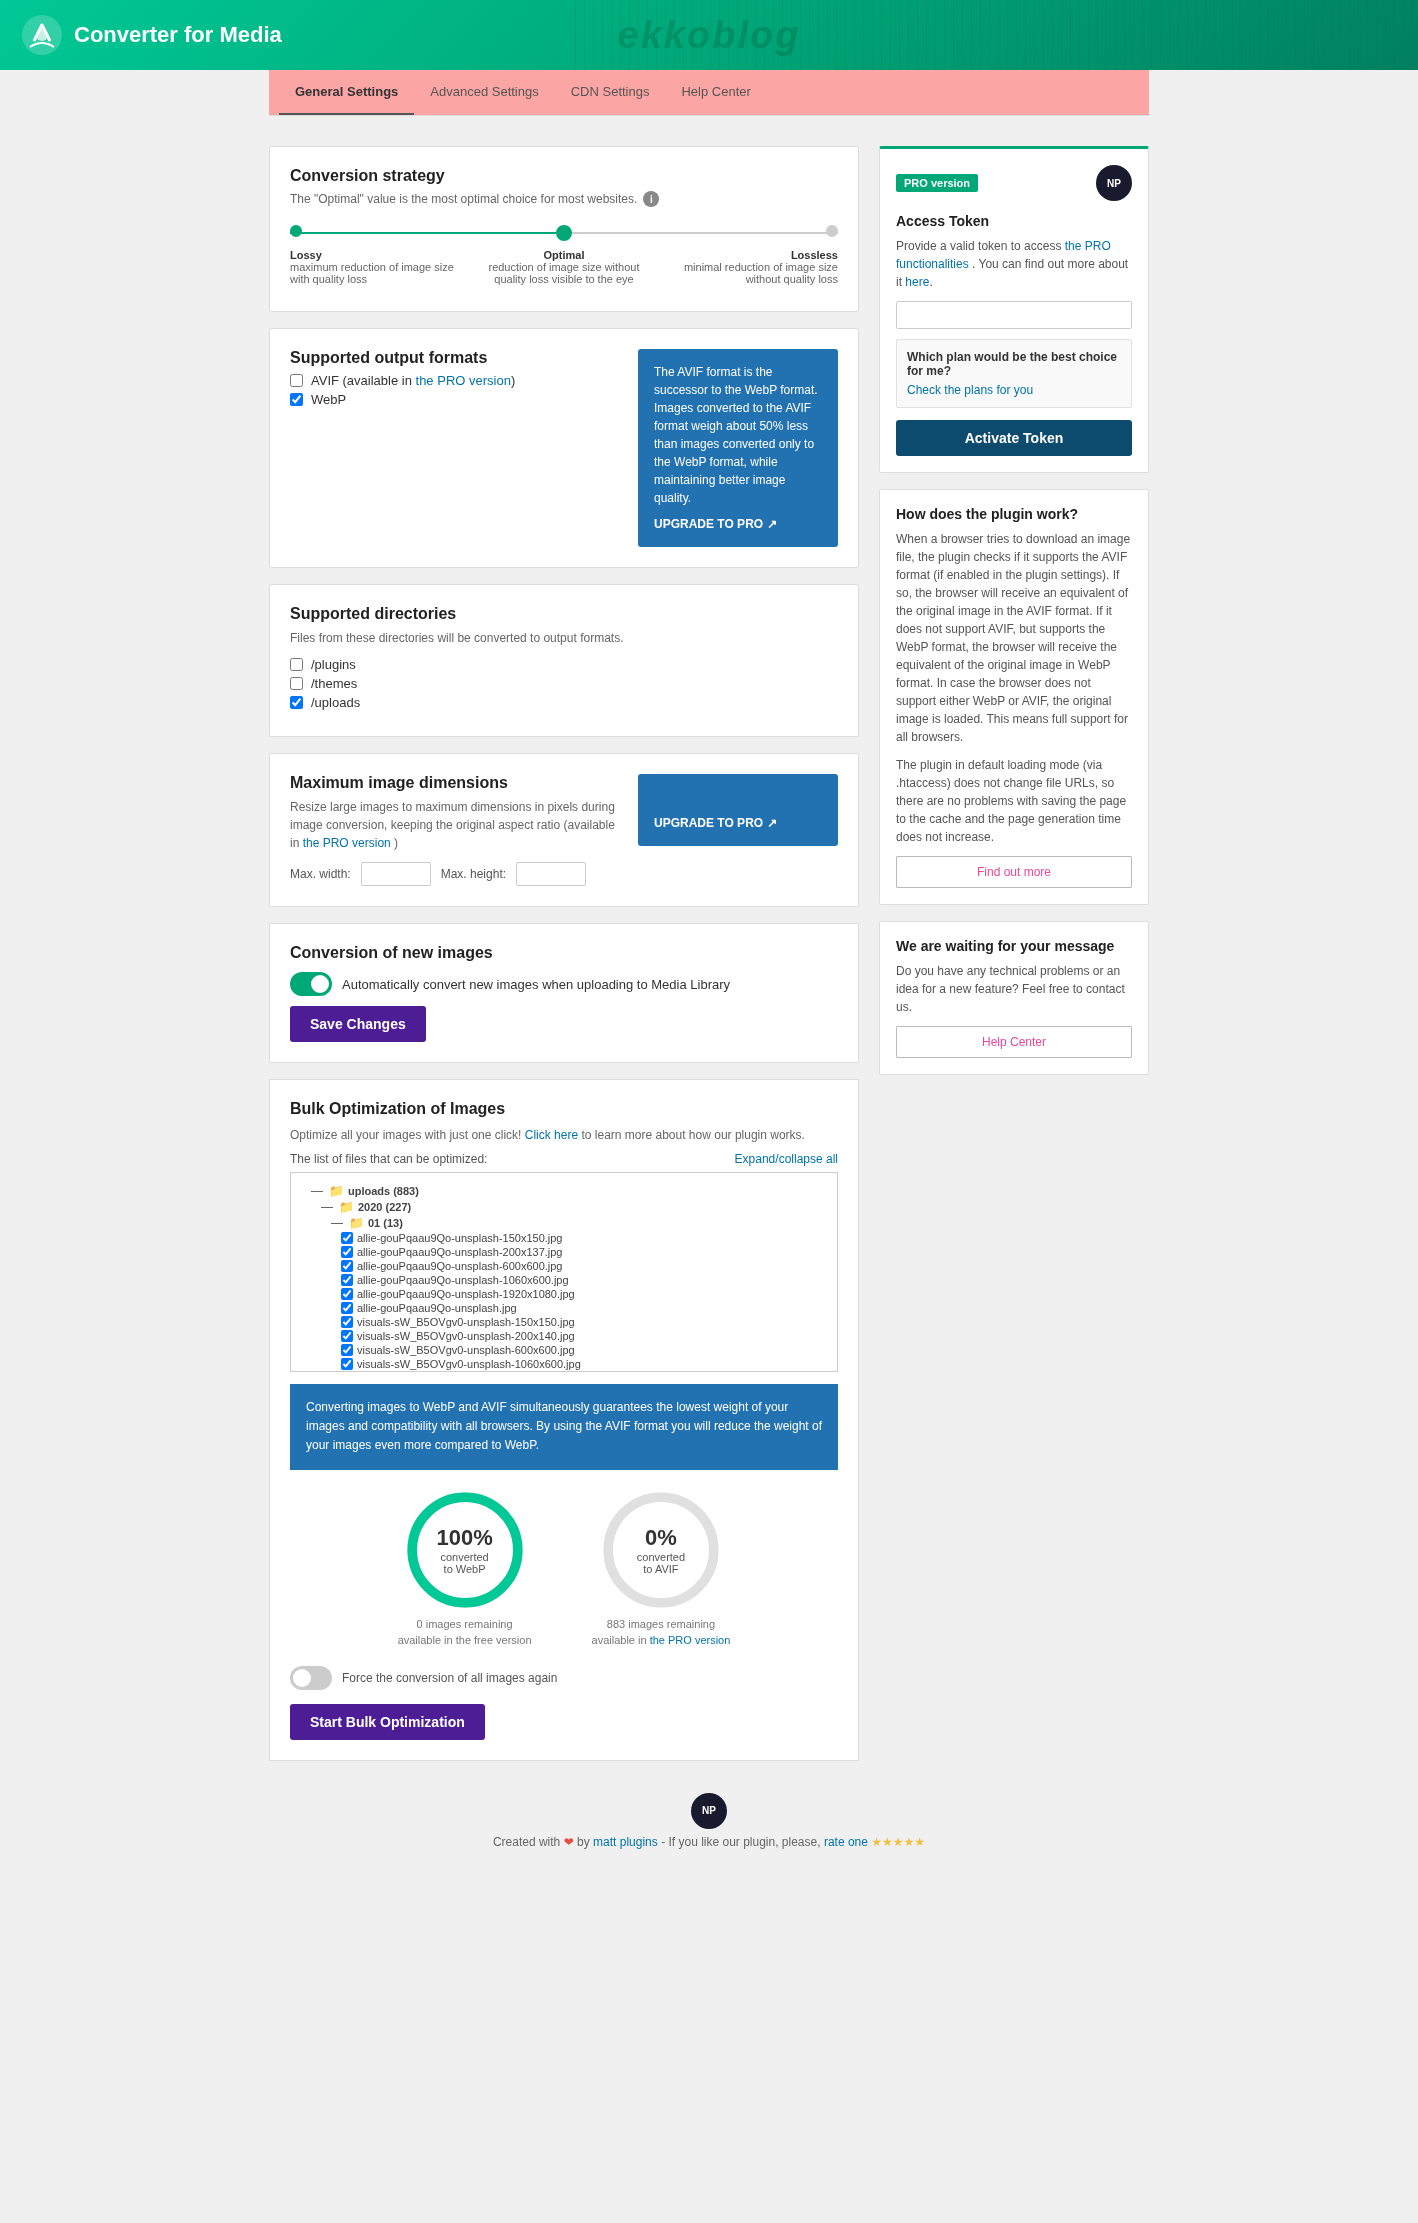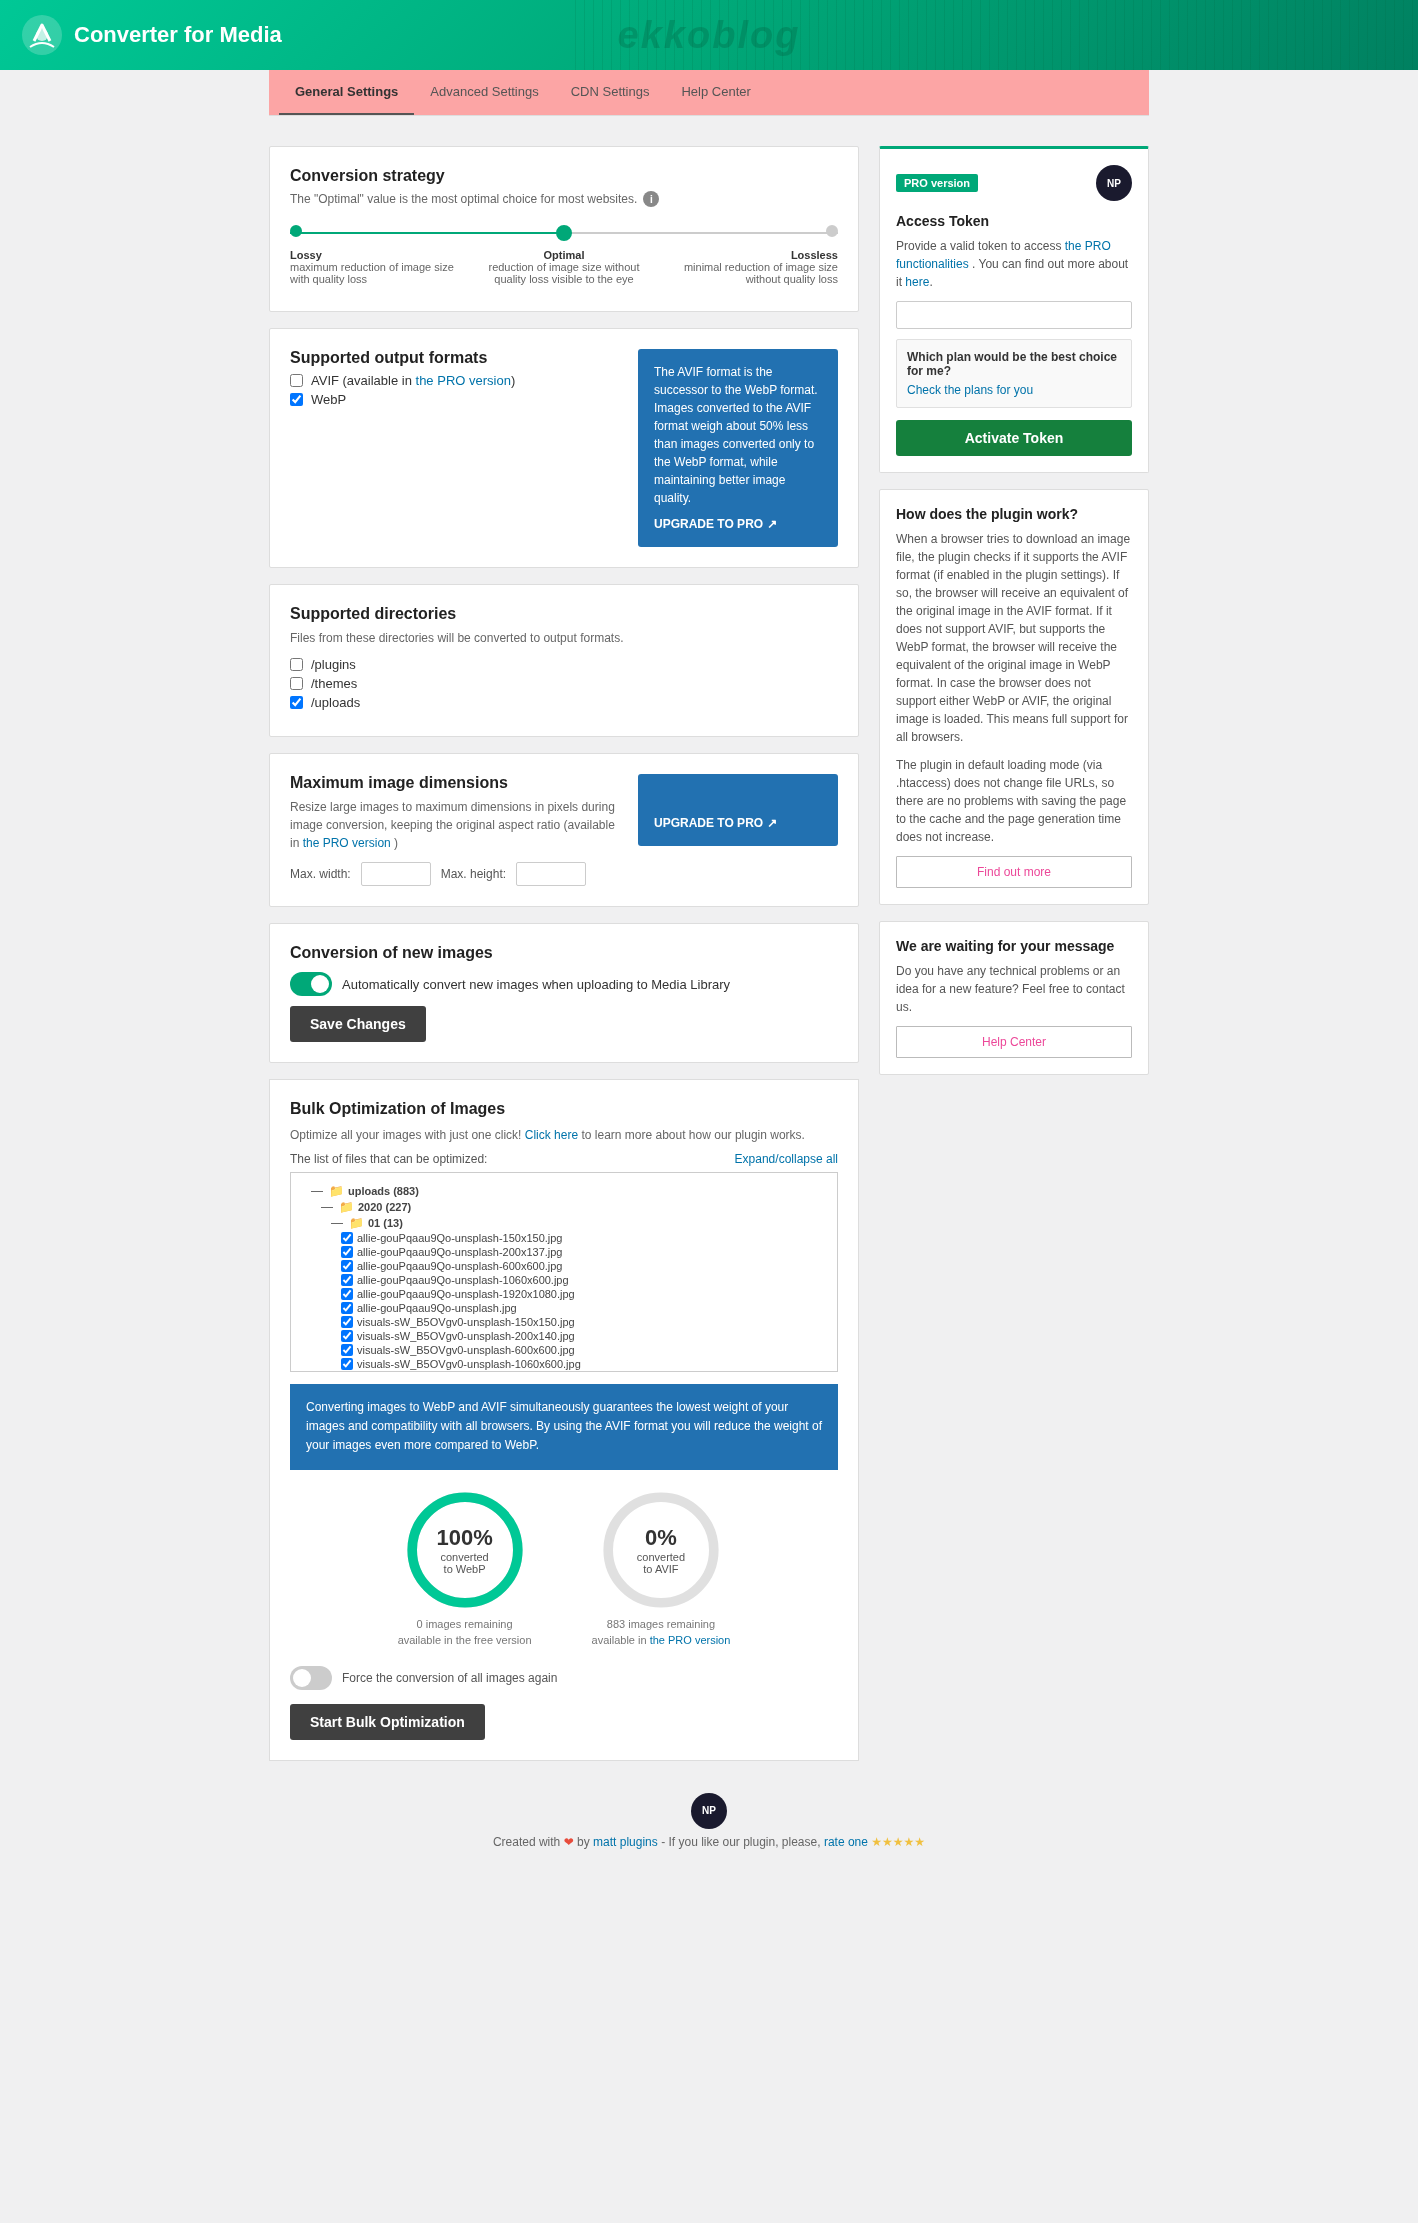--- a/index.html
+++ b/index.html
@@ -292,41 +292,41 @@
       bottom: 3px;
       background: #fff;
       border-radius: 50%;
       transition: 0.2s;
     }
     .toggle input:checked + .toggle-slider { background: #00a878; }
     .toggle input:checked + .toggle-slider::before { transform: translateX(18px); }
 
     
     .btn-primary {
-      background: #404040;
+      background: #4c1d95;
       color: #fff;
       border: none;
       padding: 10px 20px;
       border-radius: 3px;
       font-size: 14px;
       font-weight: 600;
       cursor: pointer;
     }
     .btn-outline {
       background: #fff;
       color: #ec4899;
       border: 1px solid #bbb;
       padding: 8px 20px;
       border-radius: 1px;
       font-size: 12px;
       cursor: pointer;
       width: 100%;
     }
     .btn-green {
-      background: #15803d;
+      background: #0c4a6e;
       color: #fff;
       border: none;
       padding: 10px 20px;
       border-radius: 3px;
       font-size: 14px;
       font-weight: 600;
       cursor: pointer;
       width: 100%;
     }
 

